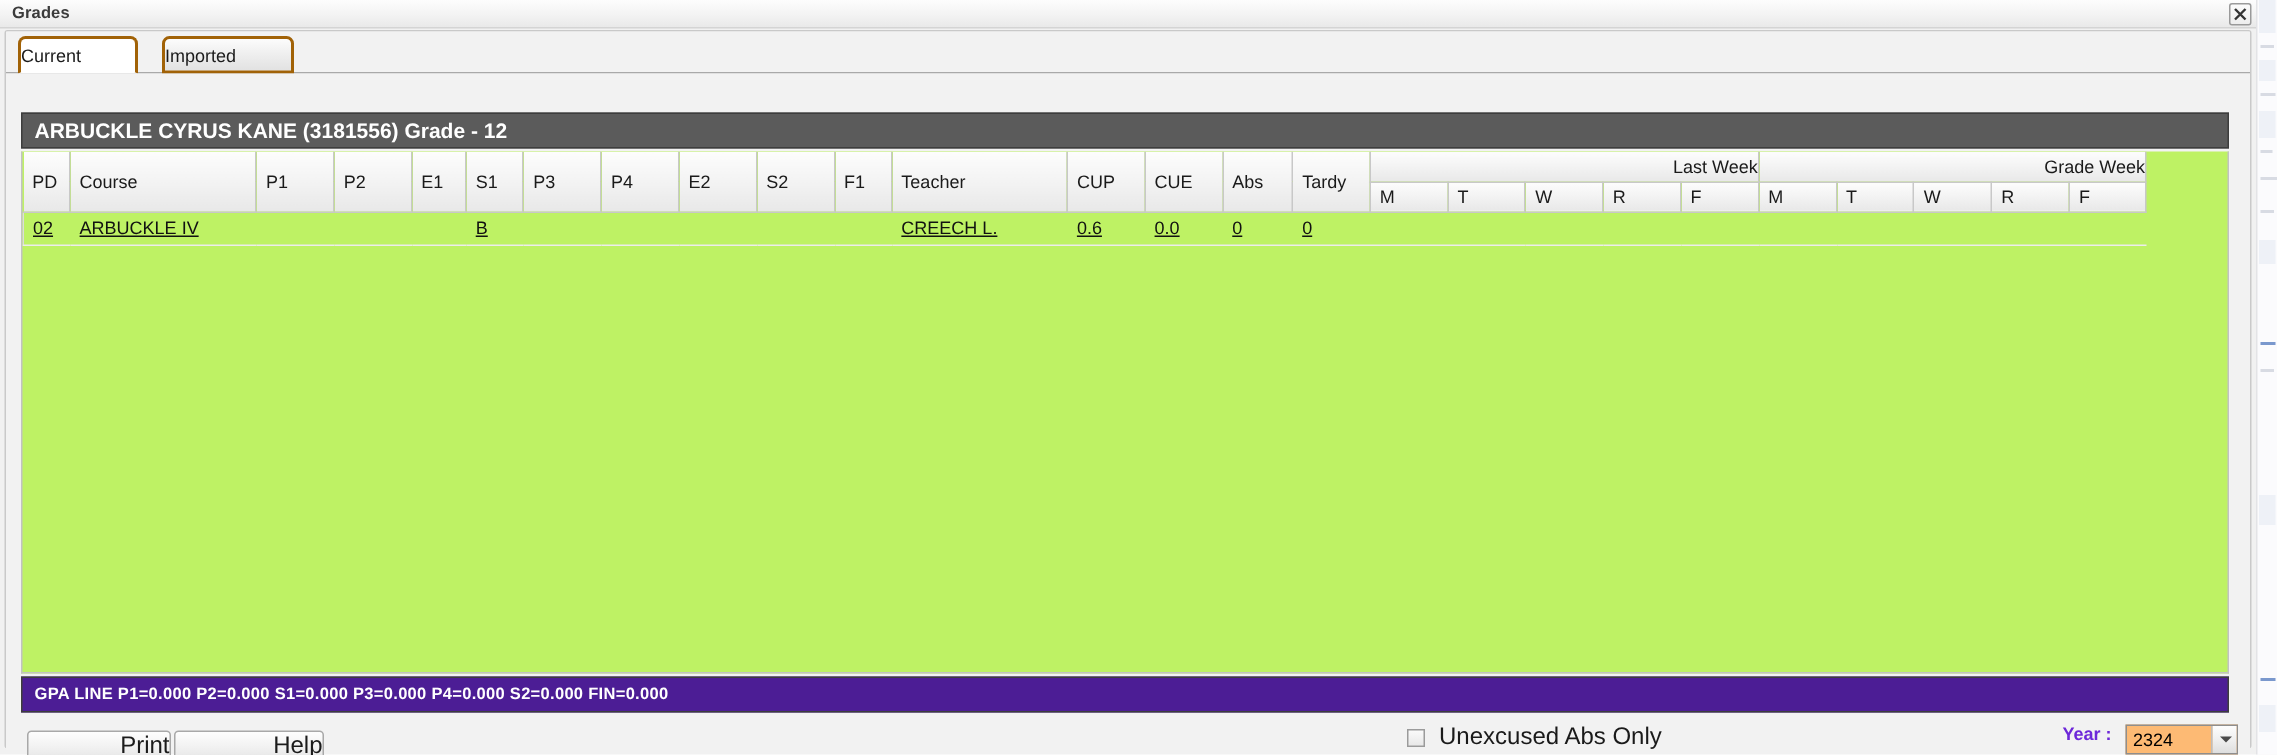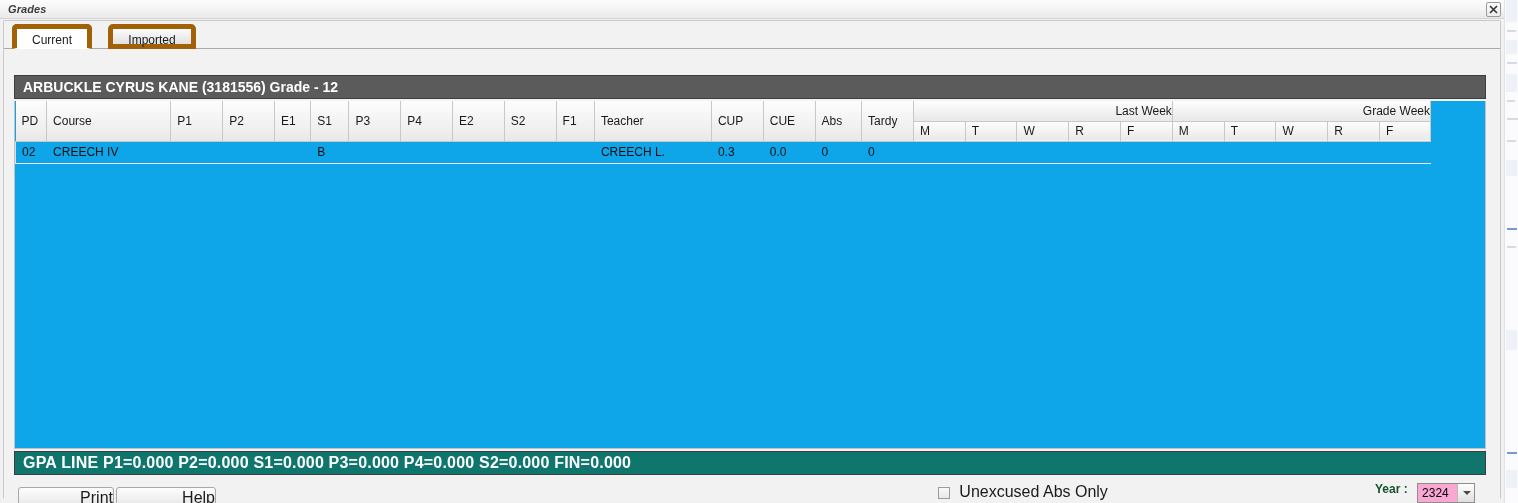--- a/index.html
+++ b/index.html
@@ -52,21 +52,20 @@
   }
 
   .titlebar {
     position: absolute;
     left: 0; top: 0;
     width: 1504px;
     height: 19px;
     background: linear-gradient(to bottom, #fdfdfd 0%, #f3f3f3 55%, #e9e9e9 100%);
     border-bottom: 1px solid #d4d4d4;
     box-sizing: border-box;
-    font-style: italic;
   }
   .titlebar .title {
     position: absolute;
     left: 8px; top: 3px;
     font-size: 11px;
     font-weight: bold;
     color: #3b3b3b;
     letter-spacing: .1px;
   }
   .close-btn {
@@ -101,24 +100,23 @@
     height: 28px;
     background: #f2f2f2;
     border-bottom: 1px solid #a9a9a9;
     box-sizing: border-box;
   }
   .tab {
     position: absolute;
     top: 3px;
     height: 25px;
     line-height: 23px;
-    text-align: center;
     font-size: 12px;
     color: #1b1b1b;
-    border: 5px solid #a16207;
+    border: 2px solid #a16207;
     border-top-left-radius: 5px;
     border-top-right-radius: 5px;
     box-sizing: border-box;
     cursor: pointer;
     background: linear-gradient(to bottom, #fcfcfc 0%, #eeeeee 50%, #e2e2e2 100%);
   }
   .tab.active {
     background: #ffffff;
     border-bottom: 1px solid #ffffff;
     z-index: 3;
@@ -153,21 +151,21 @@
     padding-left: 8px;
     white-space: nowrap;
   }
 
   
   .grid-wrap {
     position: absolute;
     left: 10px; top: 52px;
     width: 1472px;
     height: 348px;
-    background: #0ea5e9;
+    background: #bef264;
     border: 1px solid #c2c2c2;
     border-top: none;
     box-sizing: border-box;
     overflow: hidden;
   }
   table.grid {
     border-collapse: collapse;
     table-layout: fixed;
     width: 1416px;
     font-size: 12px;
@@ -189,34 +187,35 @@
   table.grid td {
     height: 22px;
     padding: 0 0 0 6px;
     border-right: 1px solid transparent;
     border-bottom: 1px solid #ececec;
     box-sizing: border-box;
     white-space: nowrap;
     overflow: hidden;
     vertical-align: middle;
     color: #111;
+    text-decoration: underline;
   }
   tr.data-row td:first-child { border-left: 1px solid #dcdcdc; }
 
   
   .gpa-bar {
     position: absolute;
     left: 10px; top: 402px;
     width: 1472px;
     height: 24px;
-    background: #0f766e;
+    background: #4c1d95;
     border: 1px solid #3d3d3d;
     box-sizing: border-box;
     color: #ffffff;
-    font-size: 16px;
+    font-size: 11px;
     font-weight: bold;
     line-height: 22px;
     padding-left: 8px;
     white-space: nowrap;
     letter-spacing: .2px;
   }
 
   
   .toolbar {
     position: absolute;
@@ -279,29 +278,29 @@
 
   .year-group {
     position: absolute;
     top: 3px; left: 1371px;
     white-space: nowrap;
   }
   .year-label {
     display: inline-block;
     font-size: 12px;
     font-weight: bold;
-    color: #14532d;
+    color: #6d28d9;
     vertical-align: 3px;
   }
   .year-select {
     display: inline-block;
     margin-left: 6px;
-    width: 58px; height: 20px;
+    width: 75px; height: 20px;
     border: 1px solid #8e8e8e;
-    background: #f9a8d4;
+    background: #fdba74;
     box-sizing: border-box;
     position: relative;
     vertical-align: middle;
     cursor: pointer;
   }
   .year-value {
     position: absolute;
     left: 4px; top: 1px;
     font-size: 12px;
     color: #000;
@@ -432,32 +431,32 @@
               <th>M</th>
               <th>T</th>
               <th>W</th>
               <th>R</th>
               <th>F</th>
             </tr>
           </thead>
           <tbody>
             <tr class="data-row">
               <td>02</td>
-              <td>CREECH IV</td>
+              <td>ARBUCKLE IV</td>
               <td></td>
               <td></td>
               <td></td>
               <td>B</td>
               <td></td>
               <td></td>
               <td></td>
               <td></td>
               <td></td>
               <td>CREECH L.</td>
-              <td>0.3</td>
+              <td>0.6</td>
               <td>0.0</td>
               <td>0</td>
               <td>0</td>
               <td></td>
               <td></td>
               <td></td>
               <td></td>
               <td></td>
               <td></td>
               <td></td>

